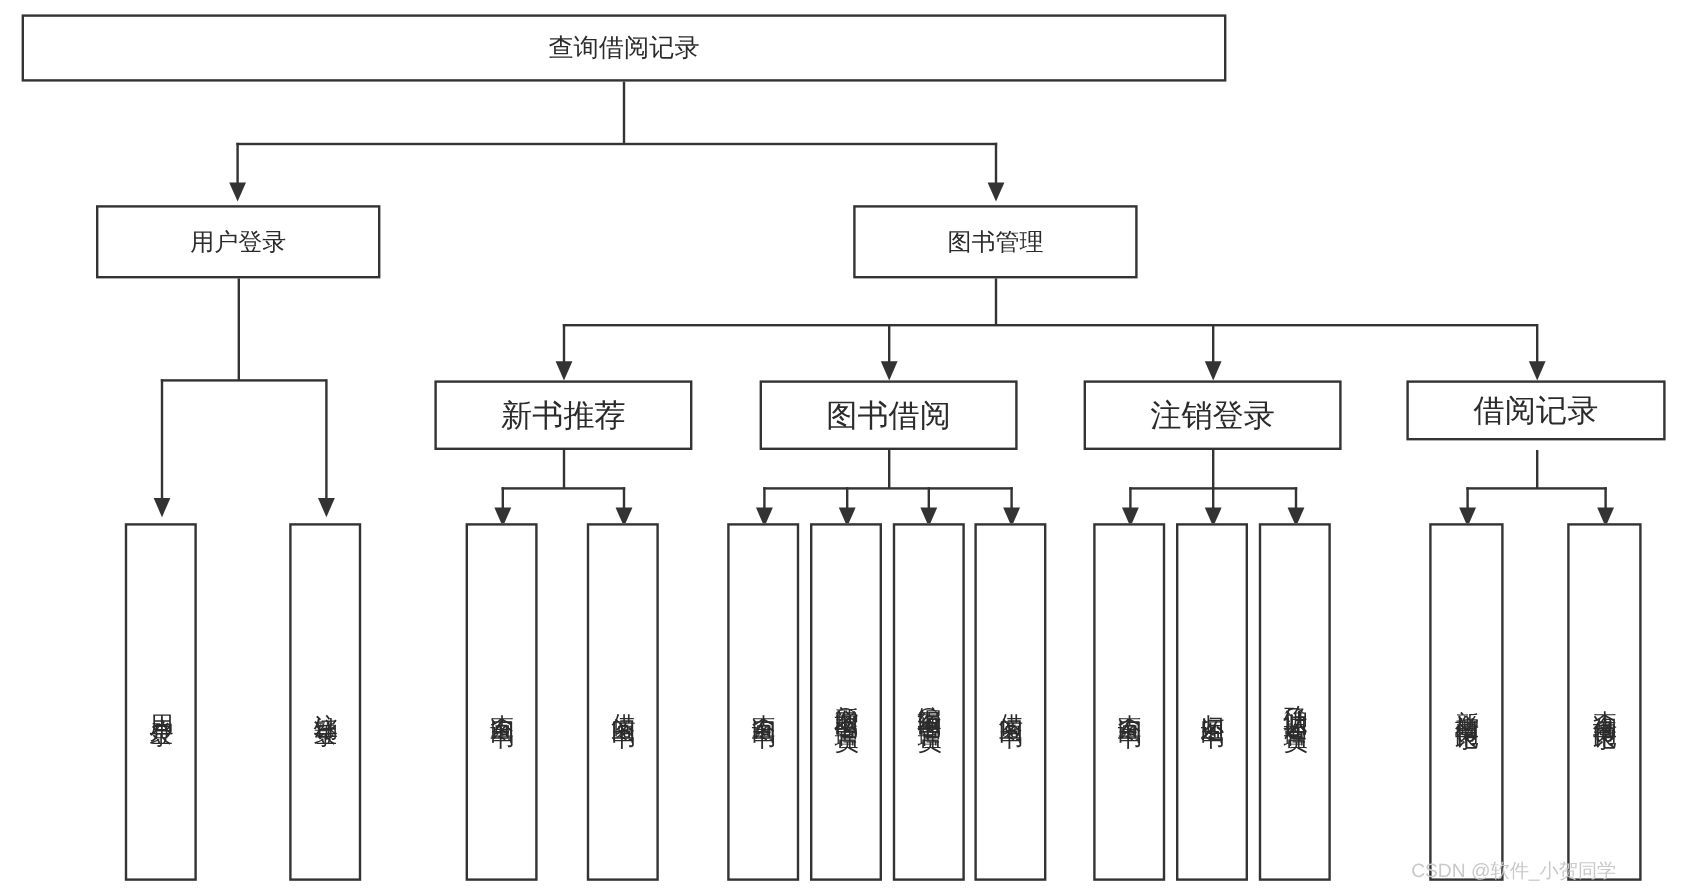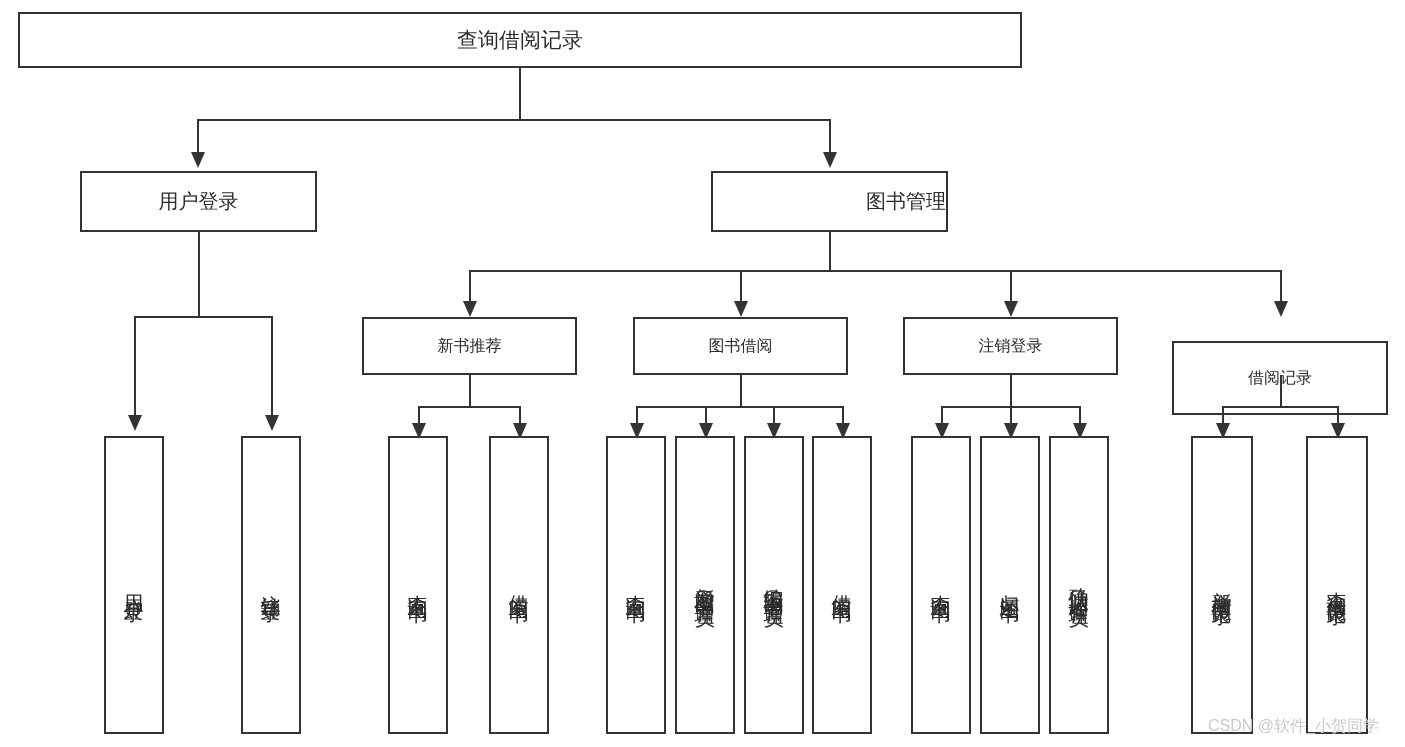--- a/index.html
+++ b/index.html
@@ -17,21 +17,21 @@
     box-sizing:border-box;
     background:#ffffff;
     border:2px solid #333333;
     display:flex;
     align-items:center;
     justify-content:center;
     color:#2b2b2b;
   }
   .node.root{font-size:21px;}
   .node.lvl2{font-size:20px;}
-  .node.lvl3{font-size:16px;}
+  .node.lvl3{font-size:26px;}
 
   
   .leaf{
     position:absolute;
     box-sizing:border-box;
     background:#ffffff;
     border:2px solid #333333;
     display:flex;
     align-items:center;
     justify-content:center;
@@ -80,21 +80,21 @@
   <div class="hline" style="left:197px;top:119px;width:634px;"></div>
 
   <div class="vline" style="left:197px;top:119px;height:34px;"></div>
   <div class="arrow" style="left:191px;top:152px;"></div>
   <div class="vline" style="left:829px;top:119px;height:34px;"></div>
   <div class="arrow" style="left:823px;top:152px;"></div>
 
   <div class="node lvl2" style="left:80px;top:171px;width:237px;height:61px;">
     <span>用户登录</span>
   </div>
-  <div class="node lvl2" style="left:711px;top:171px;width:237px;height:61px;justify-content:flex-end;">
+  <div class="node lvl2" style="left:711px;top:171px;width:237px;height:61px;">
     <span>图书管理</span>
   </div>
 
   <div class="vline" style="left:198px;top:232px;height:85px;"></div>
   <div class="hline" style="left:134px;top:316px;width:138px;"></div>
   <div class="vline" style="left:134px;top:316px;height:100px;"></div>
   <div class="arrow" style="left:128px;top:415px;"></div>
   <div class="vline" style="left:271px;top:316px;height:100px;"></div>
   <div class="arrow" style="left:265px;top:415px;"></div>
 
@@ -115,21 +115,21 @@
 
   <div class="node lvl3" style="left:362px;top:317px;width:215px;height:58px;">
     <span>新书推荐</span>
   </div>
   <div class="node lvl3" style="left:633px;top:317px;width:215px;height:58px;font-family:Liberation Serif, serif;">
     <span>图书借阅</span>
   </div>
   <div class="node lvl3" style="left:903px;top:317px;width:215px;height:58px;">
     <span>注销登录</span>
   </div>
-  <div class="node lvl3" style="left:1172px;top:317px;width:216px;height:74px;margin-top:24px;">
+  <div class="node lvl3" style="left:1172px;top:317px;width:216px;height:50px;">
     <span>借阅记录</span>
   </div>
 
   <div class="vline" style="left:469px;top:375px;height:32px;"></div>
   <div class="hline" style="left:418px;top:406px;width:103px;"></div>
   <div class="vline" style="left:418px;top:406px;height:20px;"></div>
   <div class="arrow" style="left:412px;top:423px;"></div>
   <div class="vline" style="left:519px;top:406px;height:20px;"></div>
   <div class="arrow" style="left:513px;top:423px;"></div>
 
@@ -197,15 +197,15 @@
     <span class="vtext">确认归还（管理员）</span>
   </div>
 
   <div class="leaf" style="left:1191px;top:436px;width:62px;height:298px;">
     <span class="vtext">新增借阅记录</span>
   </div>
   <div class="leaf" style="left:1306px;top:436px;width:62px;height:298px;">
     <span class="vtext">查询借阅记录</span>
   </div>
 
-  <div class="watermark" style="left:1192px;top:716px;padding-left:16px;">CSDN @软件_小贺同学</div>
+  <div class="watermark" style="left:1160px;top:716px;padding-left:16px;">CSDN @软件_小贺同学</div>
 
 </div>
 
 </body></html>

